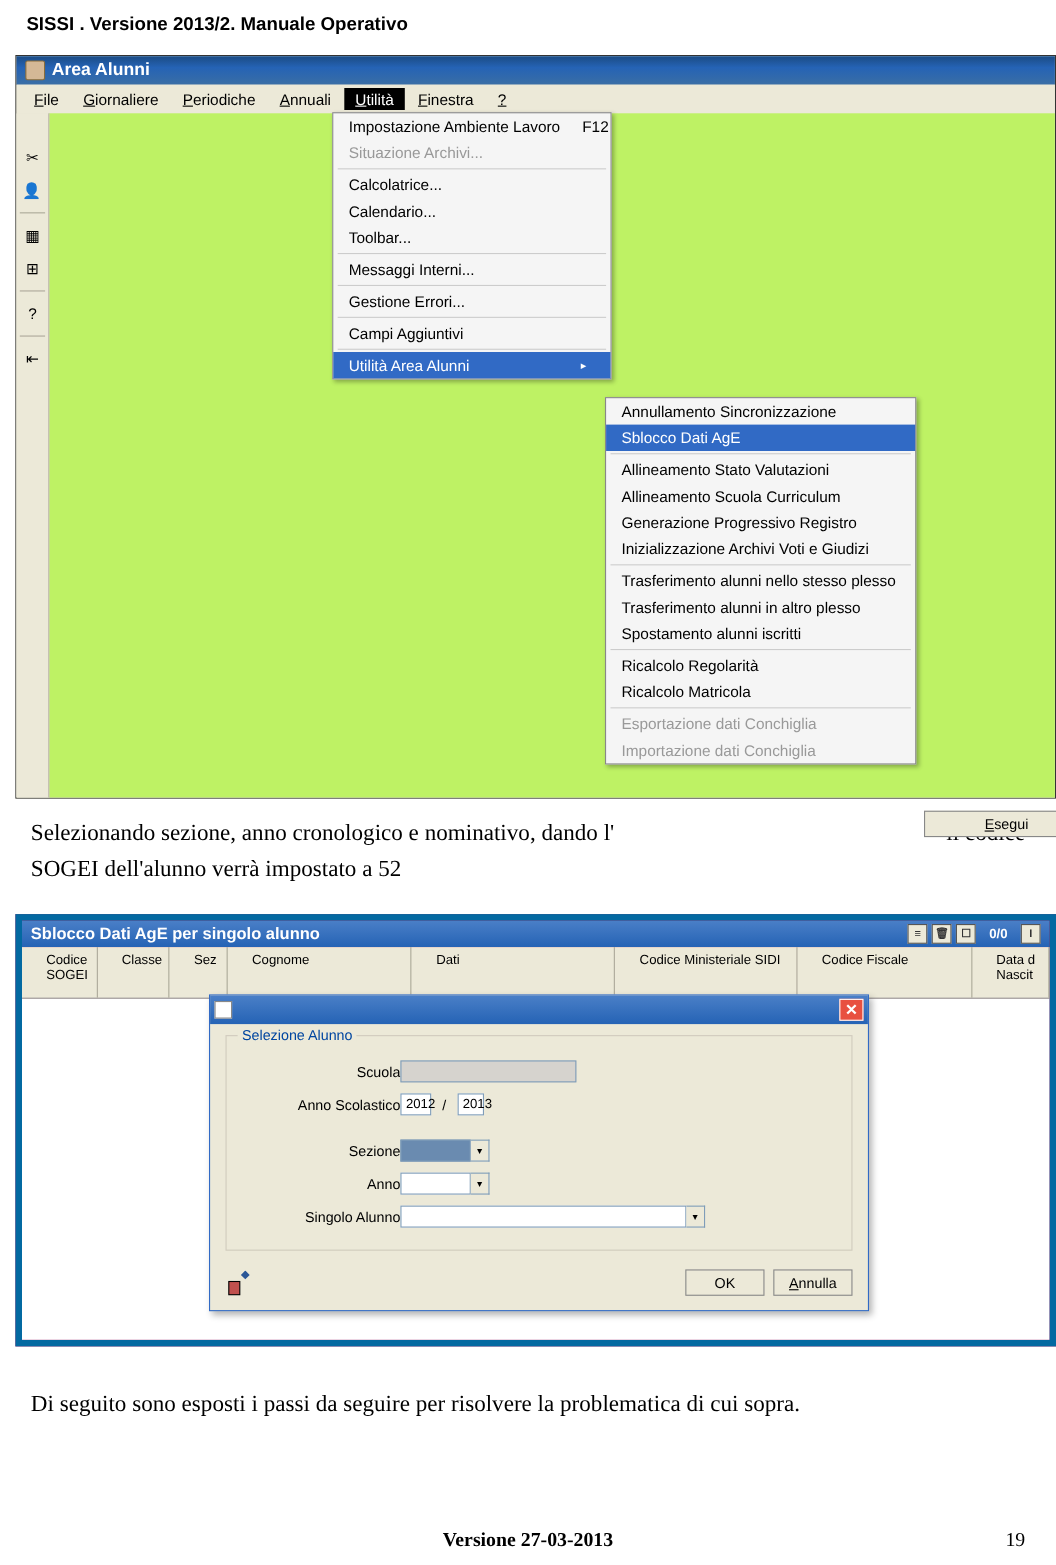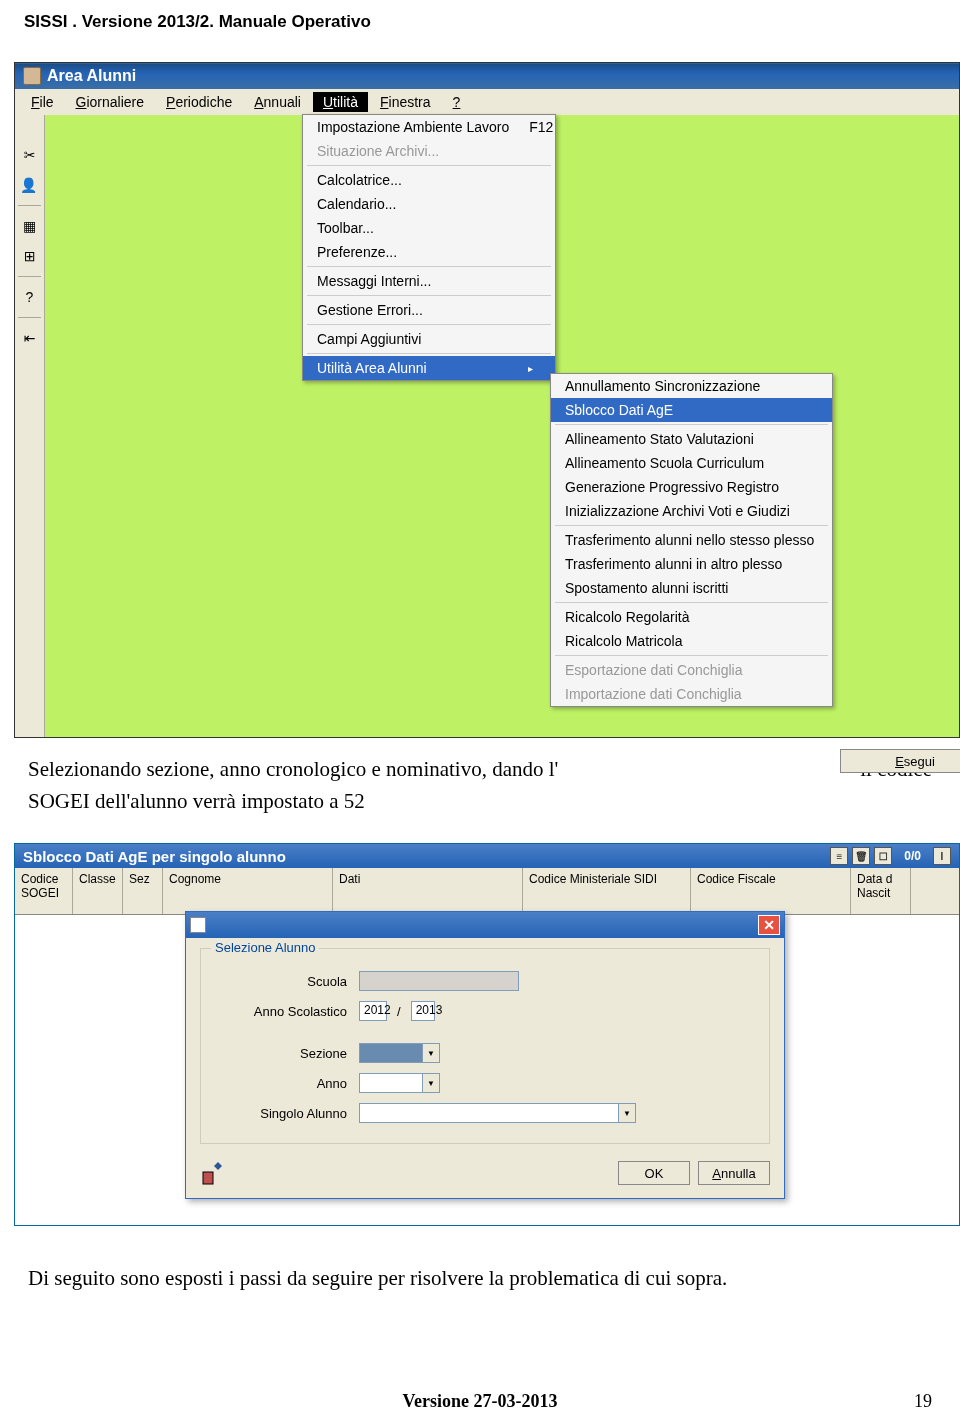--- a/index.html
+++ b/index.html
@@ -1,20 +1,20 @@
 <!DOCTYPE html>
 <html><head>
 <meta charset="utf-8">
 <style>
   * { box-sizing: border-box; margin: 0; padding: 0; }
   body { font-family: Arial, sans-serif; background: #fff; width: 960px; }
   
   .doc-header { font-weight: bold; font-size: 17px; padding: 12px 24px 18px; }
   
-  .app-window { margin: 12px 0 0 14px; border: 1px solid #333; background: #ece9d8; }
+  .app-window { margin: 0 0 0 14px; border: 1px solid #333; background: #ece9d8; }
   
   .titlebar {
     background: linear-gradient(#3a6ea5, #1c4e8a 5%, #2563b5 40%, #3a6ea5 100%);
     color: #fff; padding: 4px 8px; display: flex; align-items: center; gap: 6px;
     font-size: 16px; font-weight: bold;
   }
   .app-icon { width: 18px; height: 18px; background: #d4b896; border: 1px solid #8a6d3b; border-radius: 2px; flex-shrink: 0; }
   
   .menubar { background: #ece9d8; padding: 3px 6px; display: flex; gap: 2px; font-size: 14px; }
   .menubar .menu-item { padding: 2px 10px; }
@@ -42,42 +42,42 @@
   .dd-main { left: 257px; top: -1px; width: 254px; }
   .dd-sub { left: 505px; top: 258px; width: 283px; }
   
   .esegui-btn { position: absolute; left: 795px; top: 634px; width: 150px; height: 24px;
     background: #ece9d8; border: 1px solid #888; font-size: 13px; display:flex; align-items:center; justify-content:center; }
   .esegui-btn .ul { text-decoration: underline; }
   
   .para { font-family: 'Times New Roman', serif; font-size: 21px; padding: 16px 28px 26px 28px; line-height: 1.5; }
   
   
-  .win2 { margin-left: 14px; background: #be185d; border: 1px solid #0369a1; }
+  .win2 { margin-left: 14px; background: #be185d; border: 6px solid #0369a1; }
   .win2-titlebar { background: linear-gradient(#4a7fc7, #2563b5); color:#fff; padding: 3px 8px; display:flex; align-items:center; justify-content:space-between; font-size: 15px; font-weight: bold; }
   .win2-tools { display:flex; gap:4px; align-items:center; }
   .win2-tools .tb { width:18px; height:18px; background:#ece9d8; border:1px solid #555; font-size:10px; display:flex; align-items:center; justify-content:center; color:#333; }
   .win2-tools .count { color:#fff; font-size:12px; padding: 0 8px; text-align: center; }
   
   .grid-header { display:flex; background:#ece9d8; border-bottom:1px solid #888; font-size:12px; }
-  .grid-header .col { padding: 4px 6px 14px; border-right:1px solid #aca899; }
+  .grid-header .col { padding: 4px 6px 14px; border-right:1px solid #aca899;margin-left:16px; }
   .grid-body { height: 310px; background:#fff; position: relative; }
   
   .dlg {
     position:absolute; left:170px; top:-4px; width:600px; background:#ece9d8;
     border:1px solid #316ac5; box-shadow: 3px 3px 6px rgba(0,0,0,0.3);
   }
   .dlg-titlebar { background: linear-gradient(#4a7fc7, #2563b5); height:26px; display:flex; justify-content:space-between; align-items:center; padding: 0 4px; }
   .dlg-titlebar .dlg-icon { width:16px; height:16px; background:#fff; border:1px solid #888; }
   .dlg-titlebar .dlg-close { width:22px; height:20px; background:#e85040; color:#fff; font-weight:bold; display:flex; align-items:center; justify-content:center; border:1px solid #fff; font-size:14px; }
   
   .groupbox { margin: 10px 14px 10px 14px; border:1px solid #d0cbbd; padding: 22px 18px 10px; position:relative; }
   .groupbox .legend { position:absolute; top:-9px; left:10px; background:#ece9d8; padding:0 4px; color:#0046a0; font-size:13px; }
   .frow { display:flex; align-items:center; margin-bottom: 10px; font-size:13px; }
-  .frow label { width: 140px; text-align:right; padding-right:12px; color:#000; }
+  .frow label { width: 140px; text-align:right; color:#000; }
   .textfield { background:#fff; border:1px solid #7f9db9; height:20px; padding:1px 4px; font-size:12px; }
   .textfield.grey { background:#d6d3ce; }
   .combo { display:flex; }
   .combo .cb-btn { width:17px; height:20px; background:#ece9d8; border:1px solid #7f9db9; border-left:none; display:flex; align-items:center; justify-content:center; font-size:8px; }
   
   .dlg-footer { display:flex; justify-content:space-between; align-items:center; padding: 6px 14px 12px; }
   .dlg-footer .left-icon { width:26px; height:26px; display:flex; align-items:flex-end; }
   .dlg-footer .left-icon svg { width:24px; height:24px; }
   .dlg-footer .btns { display:flex; gap:8px; }
   .dlg-footer button { width:72px; height:24px; background:#ece9d8; border:1px solid #888; font-size:13px; }
@@ -131,23 +131,20 @@
           <div class="dd-sep"></div>
           <div class="dd-item">
             <span>Calcolatrice...</span>
           </div>
           <div class="dd-item">
             <span>Calendario...</span>
           </div>
           <div class="dd-item">
             <span>Toolbar...</span>
           </div>
-          <div class="dd-item">
-            <span>Preferenze...</span>
-          </div>
           <div class="dd-sep"></div>
           <div class="dd-item">
             <span>Messaggi Interni...</span>
           </div>
           <div class="dd-sep"></div>
           <div class="dd-item">
             <span>Gestione Errori...</span>
           </div>
           <div class="dd-sep"></div>
           <div class="dd-item">

